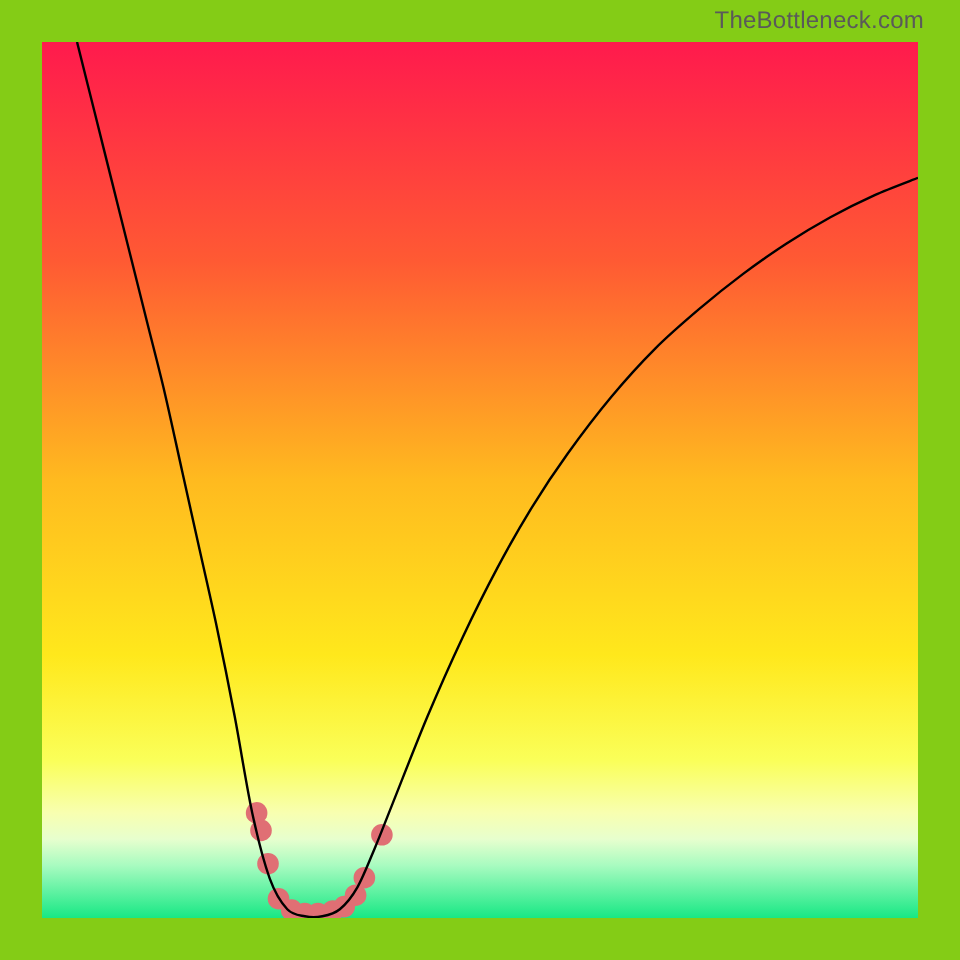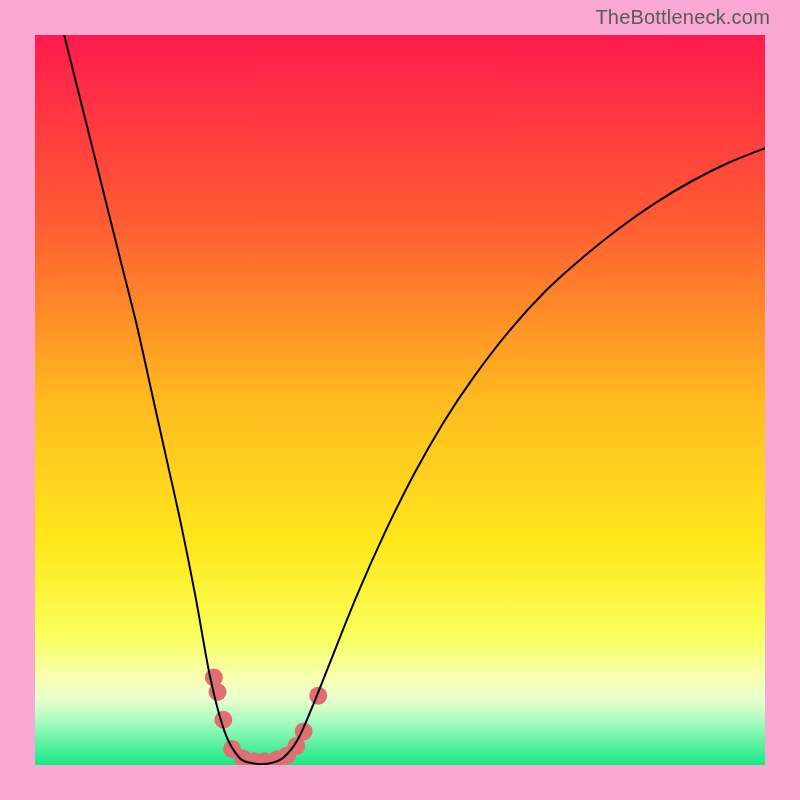--- a/index.html
+++ b/index.html
@@ -6,21 +6,21 @@
   body {
     width: 800px;
     height: 800px;
     background: #000000;
     overflow: hidden;
     position: relative;
   }
   .outer-frame {
     width: 800px;
     height: 800px;
-    background: #f9a8d4;
+    background: #84cc16;
     position: relative;
   }
   .plot-area {
     position: absolute;
     left: 35px;
     top: 35px;
     width: 730px;
     height: 730px;
     overflow: hidden;
   }

